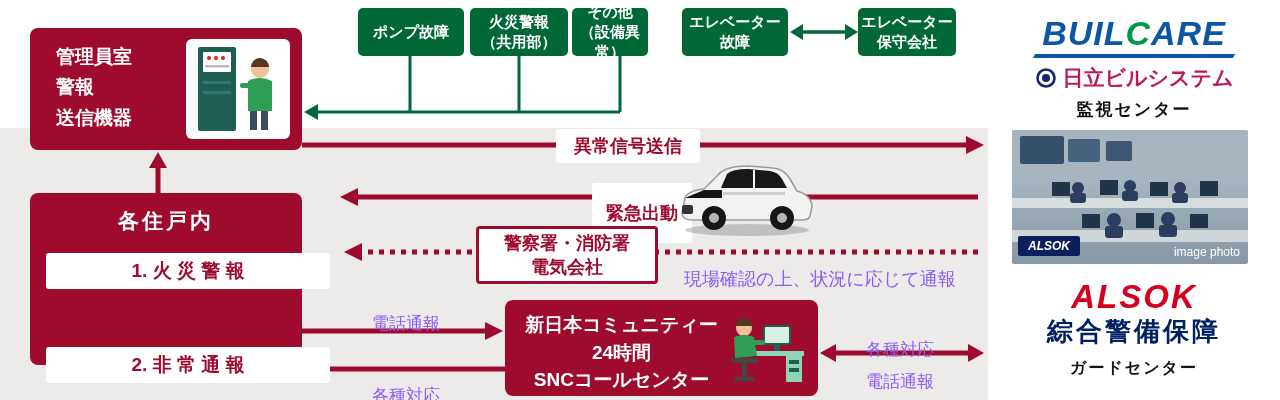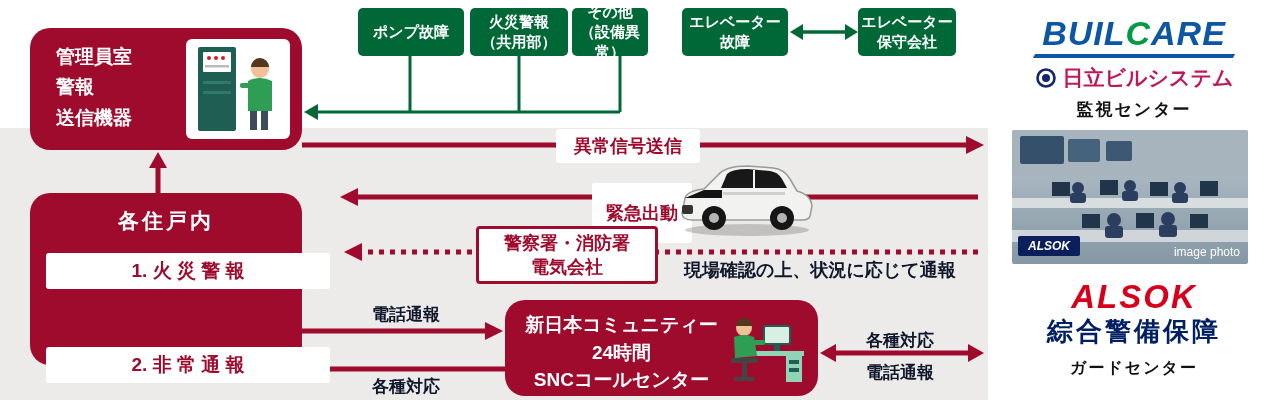--- a/index.html
+++ b/index.html
@@ -2,21 +2,21 @@
 <html><head>
 <meta charset="utf-8">
 <style>
   * { margin:0; padding:0; box-sizing:border-box; }
   body { font-family:"Liberation Sans","DejaVu Sans",sans-serif; background:#fff; }
   .stage { position:relative; width:1280px; height:400px; background:#fff; overflow:hidden; }
   .band { position:absolute; left:0; top:128px; width:988px; height:272px; background:#edeaea; }
   svg.connectors { position:absolute; left:0; top:0; width:1280px; height:400px; pointer-events:none; }
   .pre { white-space:pre-line; }
 
-  .box-red { position:absolute; background:#9e0b2c; border-radius:20px; color:#fff;padding-left:24px; }
+  .box-red { position:absolute; background:#9e0b2c; border-radius:8px; color:#fff;padding-left:24px; }
   .manager-box { left:30px; top:28px; width:272px; height:122px; }
   .manager-text { position:absolute; left:26px; top:14px; font-size:19px; font-weight:bold; line-height:1.6; }
   .equip-panel { position:absolute; right:12px; top:11px; width:104px; height:100px; background:#fff; border-radius:6px; }
 
   .dwelling-box { left:30px; top:193px; width:272px; height:172px; }
   .dwelling-title { position:absolute; left:0; top:14px; width:100%; text-align:center; font-size:21px; font-weight:bold; letter-spacing:3px; }
   .dwelling-item { position:absolute; left:16px; width:284px; height:36px; background:#fff; border-radius:3px;
                    color:#9e0b2c; font-size:19px; font-weight:bold; text-align:center; line-height:36px; }
   .dwelling-item.i1 { top:60px; } .dwelling-item.i2 { top:114px;margin-top:40px; }
 
@@ -26,21 +26,21 @@
   .g1 { left:358px; width:106px; } .g2 { left:470px; width:98px; } .g3 { left:572px; width:76px; }
   .g4 { left:682px; width:106px; } .g5 { left:858px; width:98px; }
 
   .flow-label { position:absolute; background:#fff; color:#9e0b2c; font-weight:bold; font-size:18px;
                 padding:18px 14px; border-radius:3px; white-space:nowrap; }
   .signal-label { left:556px; top:129px; padding:5px 18px; }
   .dispatch-label { left:592px; top:183px; }
   .agencies-box { position:absolute; left:476px; top:226px; width:182px; height:58px; background:#fff;
                   border:3px solid #9e0b2c; border-radius:4px; color:#9e0b2c; font-size:18px; font-weight:bold;
                   display:flex; align-items:center; justify-content:center; text-align:center; line-height:1.35; }
-  .plain-label { position:absolute; color:#0f172a; font-weight:bold; font-size:17px; white-space:nowrap; }
+  .plain-label { position:absolute; color:#8b5cf6; font-weight:normal; font-size:17px; white-space:nowrap;margin-top:9px; }
   .onsite-note { left:684px; top:258px; font-size:18px; }
   .phone-left { left:372px; top:303px; } .support-left { left:372px; top:375px; }
   .support-right { left:866px; top:329px; } .phone-right { left:866px; top:361px; }
 
   .snc-box { left:505px; top:300px; width:313px; height:96px; }
   .snc-text { position:absolute; left:14px; top:11px; width:205px; text-align:center; font-size:19px;
               font-weight:bold; line-height:1.45; }
   .operator-panel { position:absolute; right:8px; top:8px; width:92px; height:80px; }
 
   .police-car { position:absolute; left:676px; top:150px; width:142px; height:88px; }

